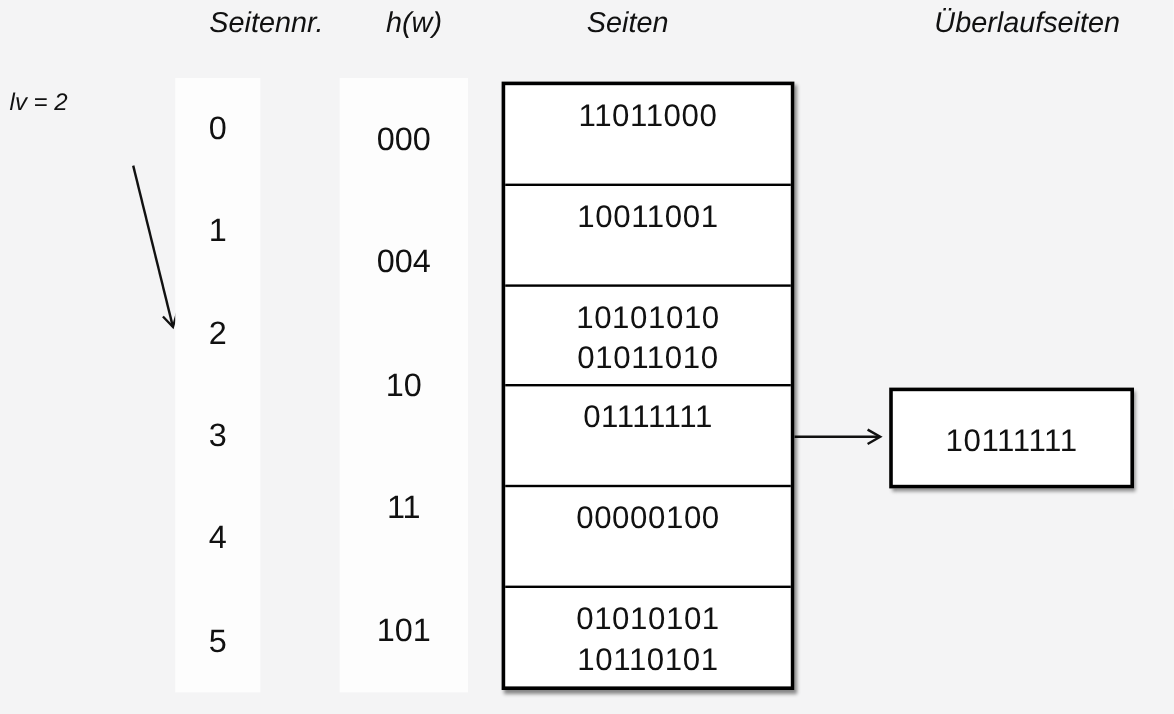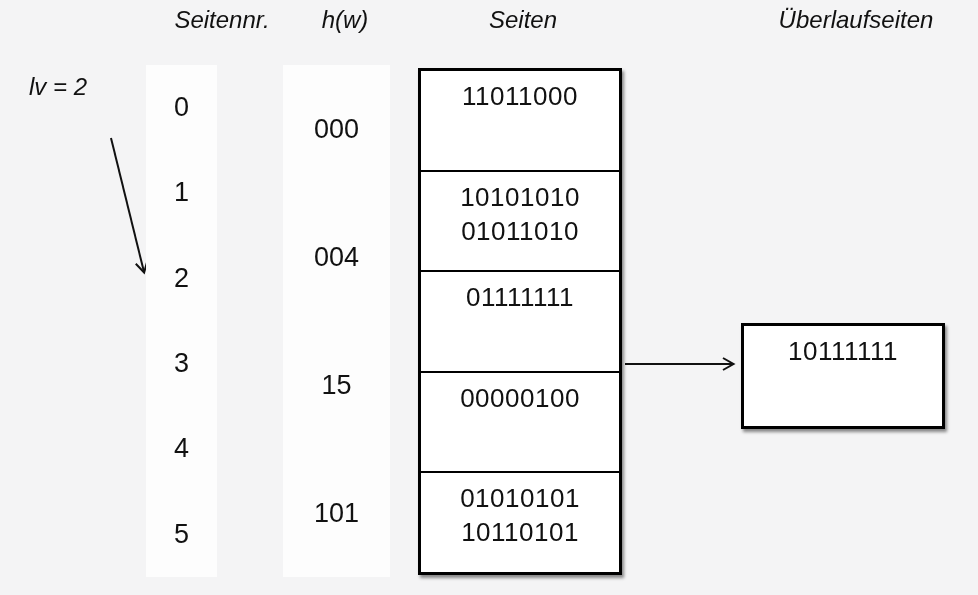--- a/index.html
+++ b/index.html
@@ -26,22 +26,22 @@
   .hdr-hw       { left: 345px; }
   .hdr-seiten   { left: 523px; }
   .hdr-ueberlauf{ left: 856px; }
 
   
   .annotation {
     position: absolute;
     left: 8px;
     top: 68px;
     width: 100px;
-    text-align: center;
-    font-size: 24px;
+    text-align: left;
+    font-size: 20px;
     font-style: italic;
     line-height: 37px;
   }
   .annotation span { display: block; }
 
   
   .band {
     position: absolute;
     top: 65px;
     height: 512px;
@@ -57,21 +57,21 @@
     align-items: center;
     justify-content: center;
     font-size: 27px;
   }
 
   
   .pagesbox {
     position: absolute;
     left: 418px;
     top: 68px;
-    width: 204px;
+    width: 244px;
     height: 507px;
     box-sizing: border-box;
     border: 3px solid #000;
     background: #fff;
     box-shadow: 2px 3px 3px rgba(0,0,0,0.45);
     display: flex;
     flex-direction: column;
   }
   .pagecell {
     flex: 1;
@@ -87,27 +87,27 @@
     line-height: 34px;
     letter-spacing: 0.5px;
   }
 
   
   .overflowbox {
     position: absolute;
     left: 741px;
     top: 323px;
     width: 204px;
-    height: 106px;
+    height: 84px;
     box-sizing: border-box;
     border: 3px solid #000;
     background: #fff;
     box-shadow: 2px 3px 3px rgba(0,0,0,0.45);
     text-align: center;
-    padding-top: 8px;
+    padding-top: 24px;
   }
 
   
   .arrows {
     position: absolute;
     left: 0; top: 0;
     width: 978px;
     height: 595px;
     pointer-events: none;
   }
@@ -141,27 +141,32 @@
     <div class="numcell">1</div>
     <div class="numcell">2</div>
     <div class="numcell">3</div>
     <div class="numcell">4</div>
     <div class="numcell">5</div>
   </div>
 
   <div class="band band-hw">
     <div class="numcell">000</div>
     <div class="numcell">004</div>
-    <div class="numcell">15</div>
+    <div class="numcell">10</div>
+    <div class="numcell">11</div>
     <div class="numcell">101</div>
   </div>
 
   <div class="pagesbox">
     <div class="pagecell">
       <span class="bline">11011000</span>
+      <span class="bline"></span>
+    </div>
+    <div class="pagecell">
+      <span class="bline">10011001</span>
       <span class="bline"></span>
     </div>
     <div class="pagecell">
       <span class="bline">10101010</span>
       <span class="bline">01011010</span>
     </div>
     <div class="pagecell">
       <span class="bline">01111111</span>
     </div>
     <div class="pagecell">

